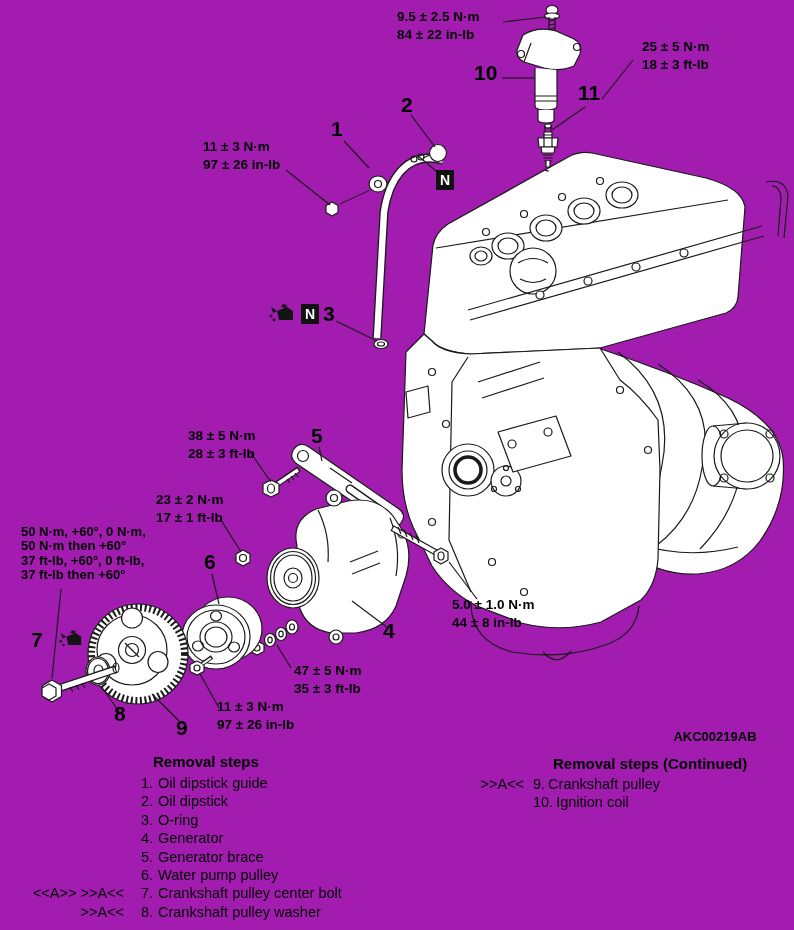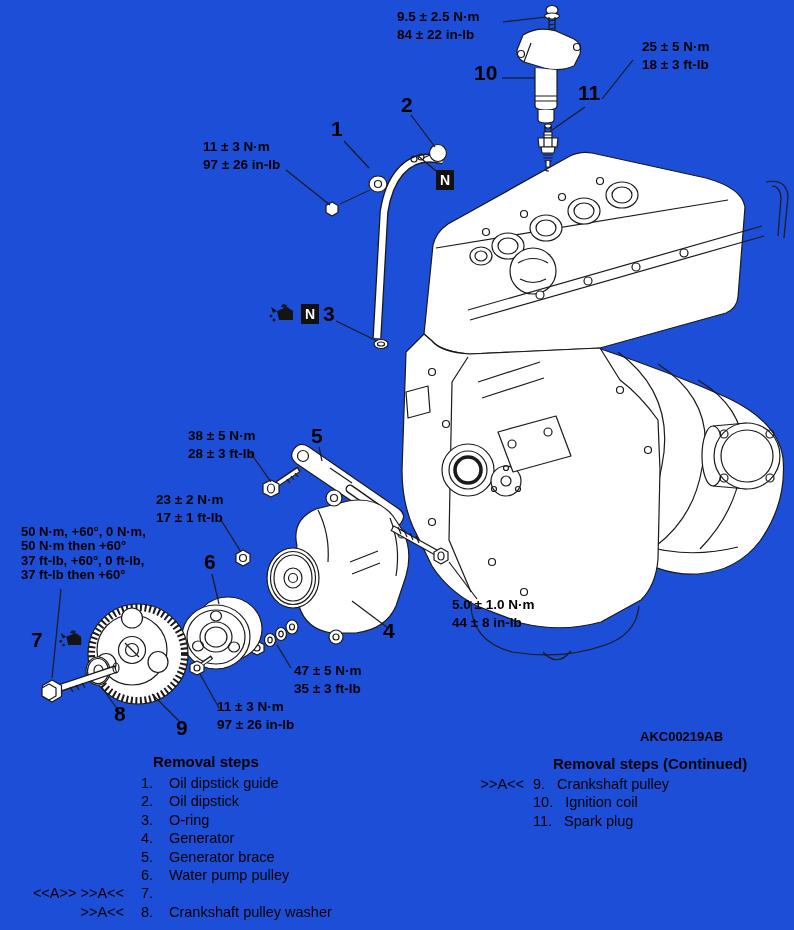--- a/index.html
+++ b/index.html
@@ -1,45 +1,45 @@
 <!DOCTYPE html>
 <html><head>
 <meta charset="utf-8">
 <style>
   html,body{margin:0;padding:0;background:#fff}
   body{width:794px;height:930px;font-family:"Liberation Sans",sans-serif;color:#000}
-  .canvas{position:relative;width:794px;height:930px;overflow:hidden;background:#1d4ed8}
+  .canvas{position:relative;width:794px;height:930px;overflow:hidden;background:#a21caf}
   svg.art{position:absolute;left:0;top:0}
   svg.art *{stroke:#1a1a1a;stroke-width:1.2;fill:none;stroke-linejoin:round}
   svg.art .w{fill:#fff}
   .torque{position:absolute;font-weight:bold;font-size:13.5px;line-height:17.5px;white-space:nowrap}
   .torque.tight{font-size:13px;line-height:14.3px}
   .part{position:absolute;font-weight:bold;font-size:21px;line-height:21px;white-space:nowrap}
   .nbox{position:absolute;background:#111;color:#fff;font-weight:bold;font-size:14px;
         width:18px;height:20px;display:flex;align-items:center;justify-content:center}
   .gicon{position:absolute}
-  .figcode{position:absolute;left:640px;top:729px;width:150px;text-align:left;
+  .figcode{position:absolute;left:640px;top:729px;width:150px;text-align:center;
            font-size:13px;font-weight:bold}
   .legend{position:absolute;font-size:14.5px;line-height:18.4px;color:#000}
   .legend .ltitle{position:absolute;font-weight:bold;font-size:15px;white-space:nowrap}
   .legend .rows{position:absolute}
   .legend .row{display:flex;height:18.4px;white-space:nowrap}
   .legend .pfx{text-align:right;white-space:pre}
   .legend-left{left:12px;top:745px;width:445px;height:185px}
   .legend-left .ltitle{left:141px;top:8px}
   .legend-left .rows{left:0;top:29px;width:445px}
   .legend-left .pfx{width:112px;padding-right:7px}
   .legend-left .num{width:22px;text-align:right}
-  .legend-left .lbl{margin-left:16px}
+  .legend-left .lbl{margin-left:5px}
   .legend-right{left:440px;top:745px;width:354px;height:100px}
   .legend-right .ltitle{left:113px;top:10px}
   .legend-right .rows{left:0;top:30px;width:354px}
   .legend-right .pfx{width:84px;padding-right:9px}
   .legend-right .num{margin-left:0;text-align:left}
-  .legend-right .lbl{margin-left:12px}
+  .legend-right .lbl{margin-left:3px}
 </style>
 </head>
 <body>
 
 <div class="canvas">
 
   <svg class="art" width="794" height="930" viewBox="0 0 794 930">
 
     <g>
       <path class="w" d="M424,334 L433,245 Q436,232 448,224 L570,156 Q580,151 592,153 L706,178 Q742,188 745,207 L738,297 Q737,308 726,313 L600,348 L470,354 Q441,352 432,341 Z"></path>
@@ -382,20 +382,21 @@
         <span class="lbl">Generator brace</span>
       </div>
       <div class="row">
         <span class="pfx"></span>
         <span class="num">6.</span>
         <span class="lbl">Water pump pulley</span>
       </div>
       <div class="row">
         <span class="pfx">&lt;&lt;A&gt;&gt; &gt;&gt;A&lt;&lt;</span>
         <span class="num">7.</span>
+        <span class="lbl">Crankshaft pulley center bolt</span>
       </div>
       <div class="row">
         <span class="pfx">&gt;&gt;A&lt;&lt;</span>
         <span class="num">8.</span>
         <span class="lbl">Crankshaft pulley washer</span>
       </div>
     </div>
   </div>
 
   <div class="legend legend-right">
@@ -404,21 +405,16 @@
       <div class="row">
         <span class="pfx">&gt;&gt;A&lt;&lt;</span>
         <span class="num">9.</span>
         <span class="lbl">Crankshaft pulley</span>
       </div>
       <div class="row">
         <span class="pfx"></span>
         <span class="num">10.</span>
         <span class="lbl">Ignition coil</span>
       </div>
-      <div class="row">
-        <span class="pfx"></span>
-        <span class="num">11.</span>
-        <span class="lbl">Spark plug</span>
-      </div>
     </div>
   </div>
 
 </div>
 
 </body></html>

